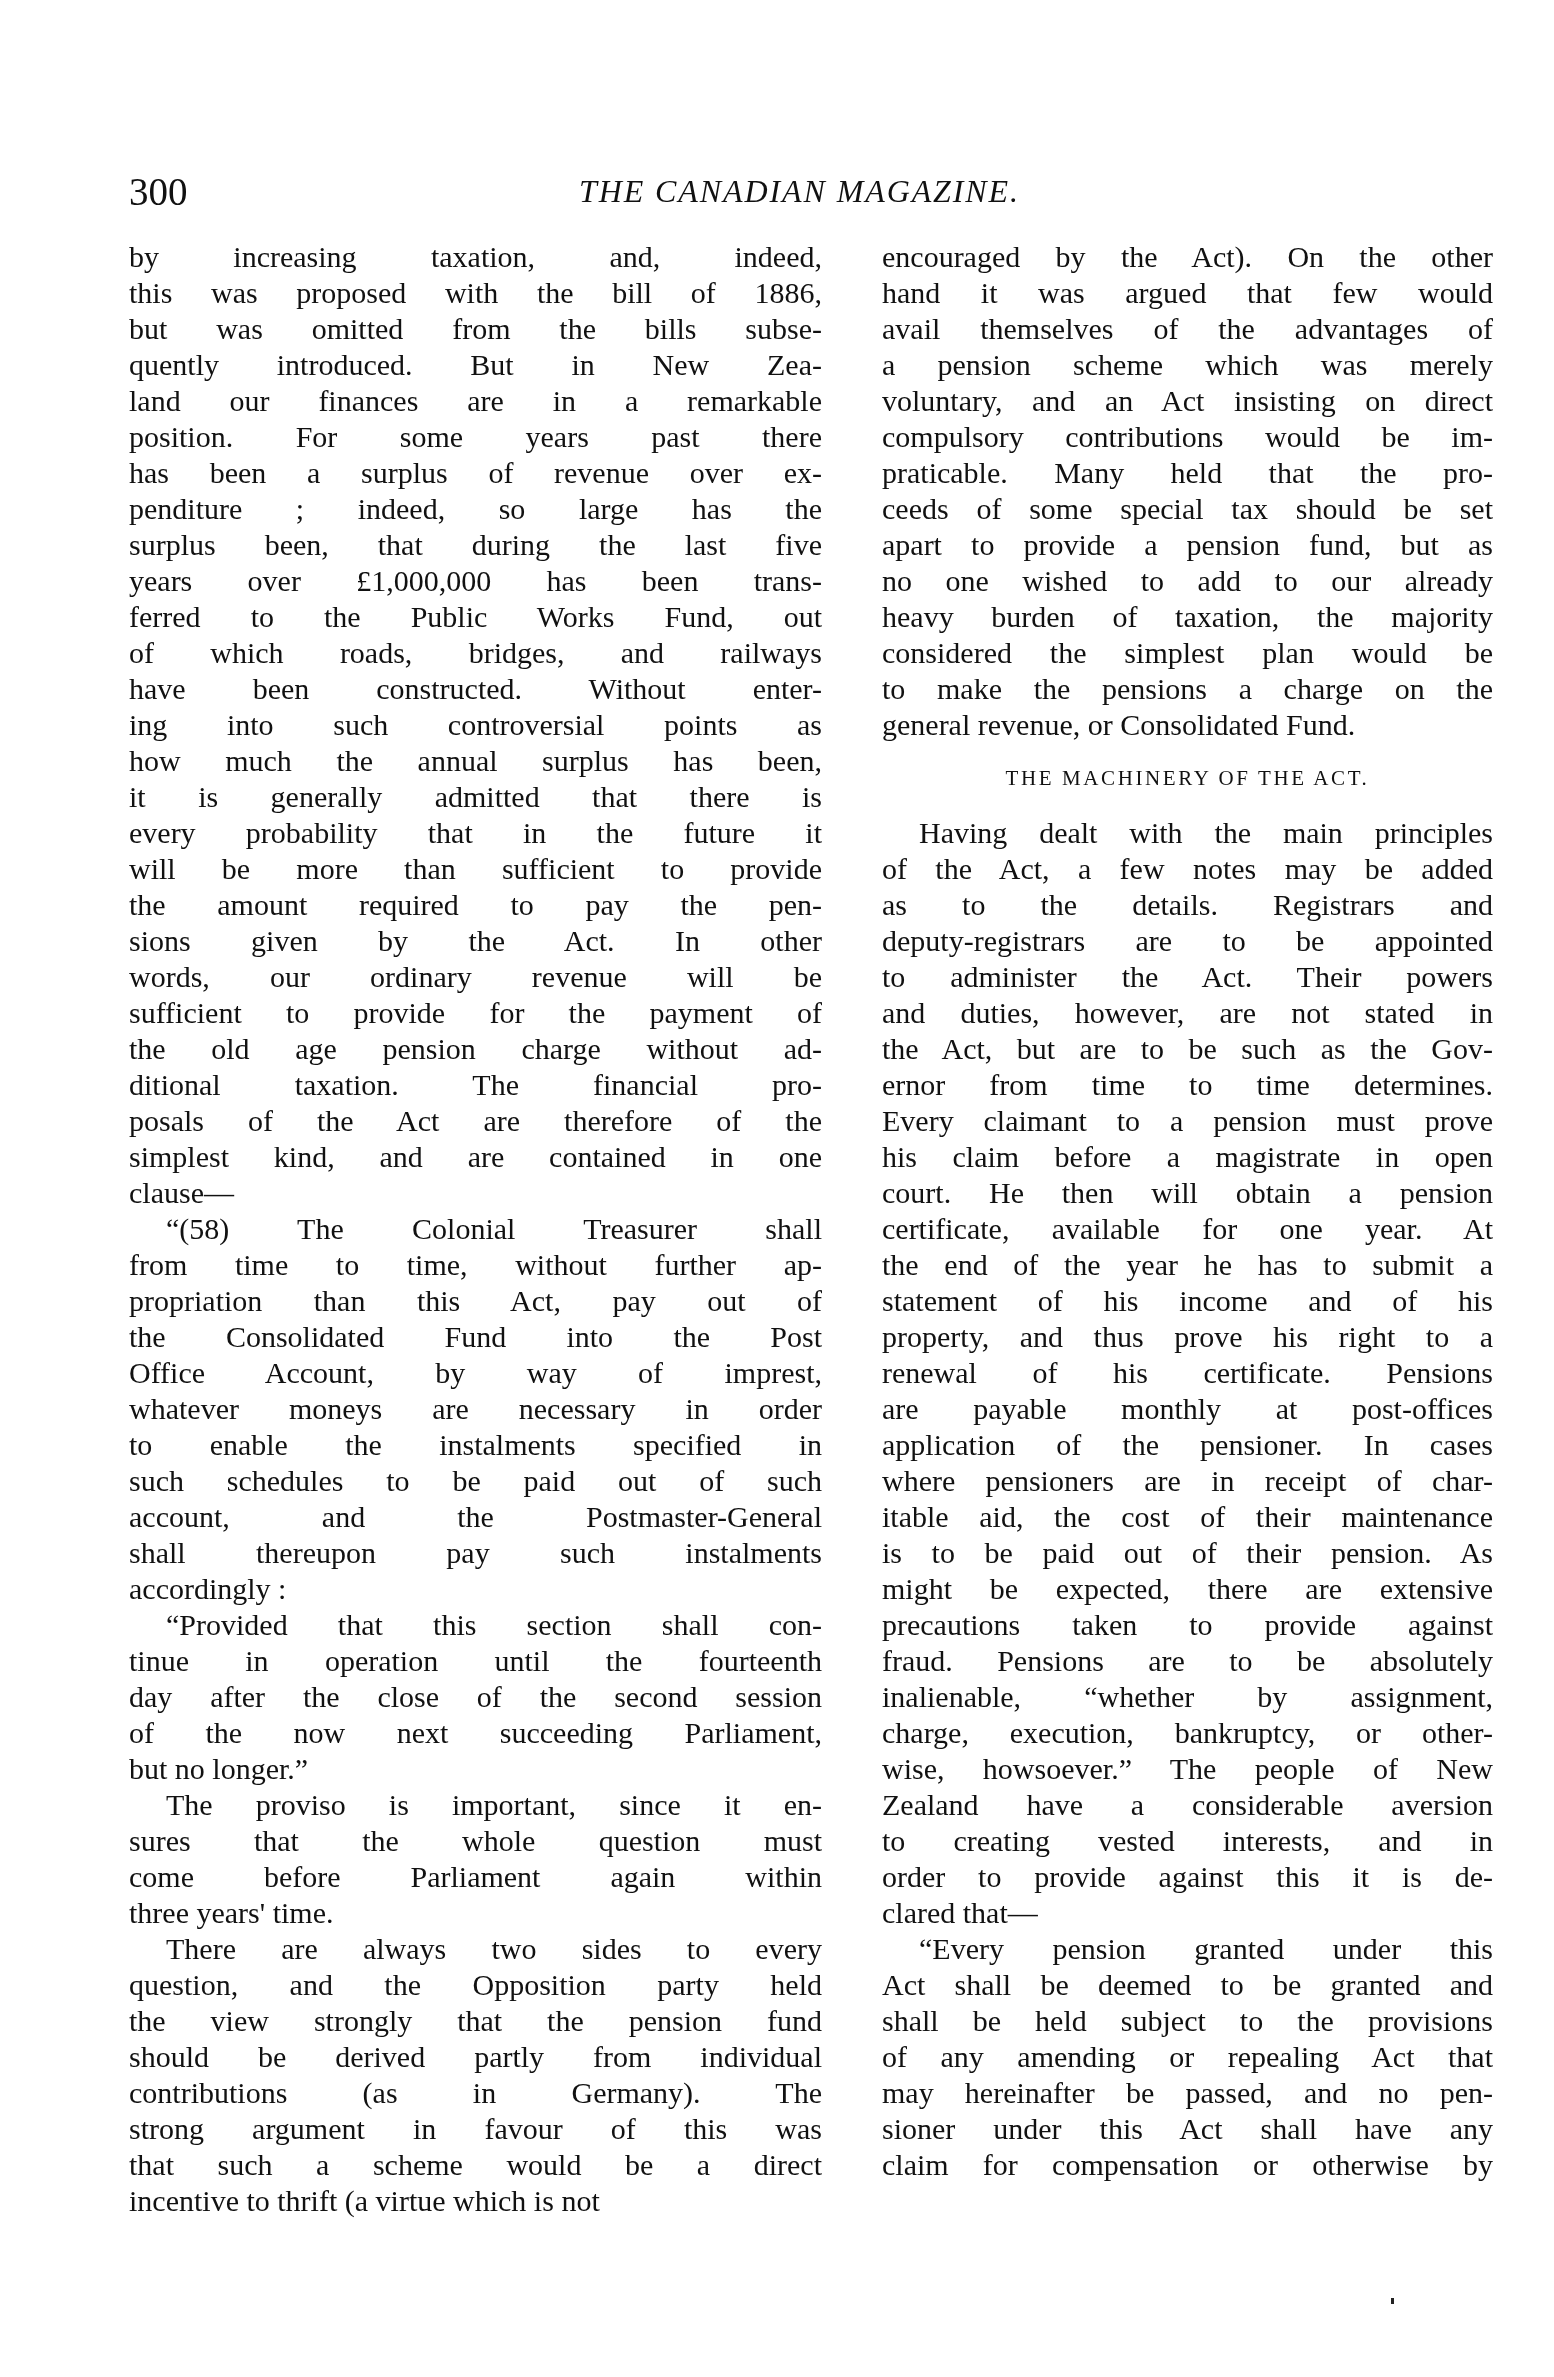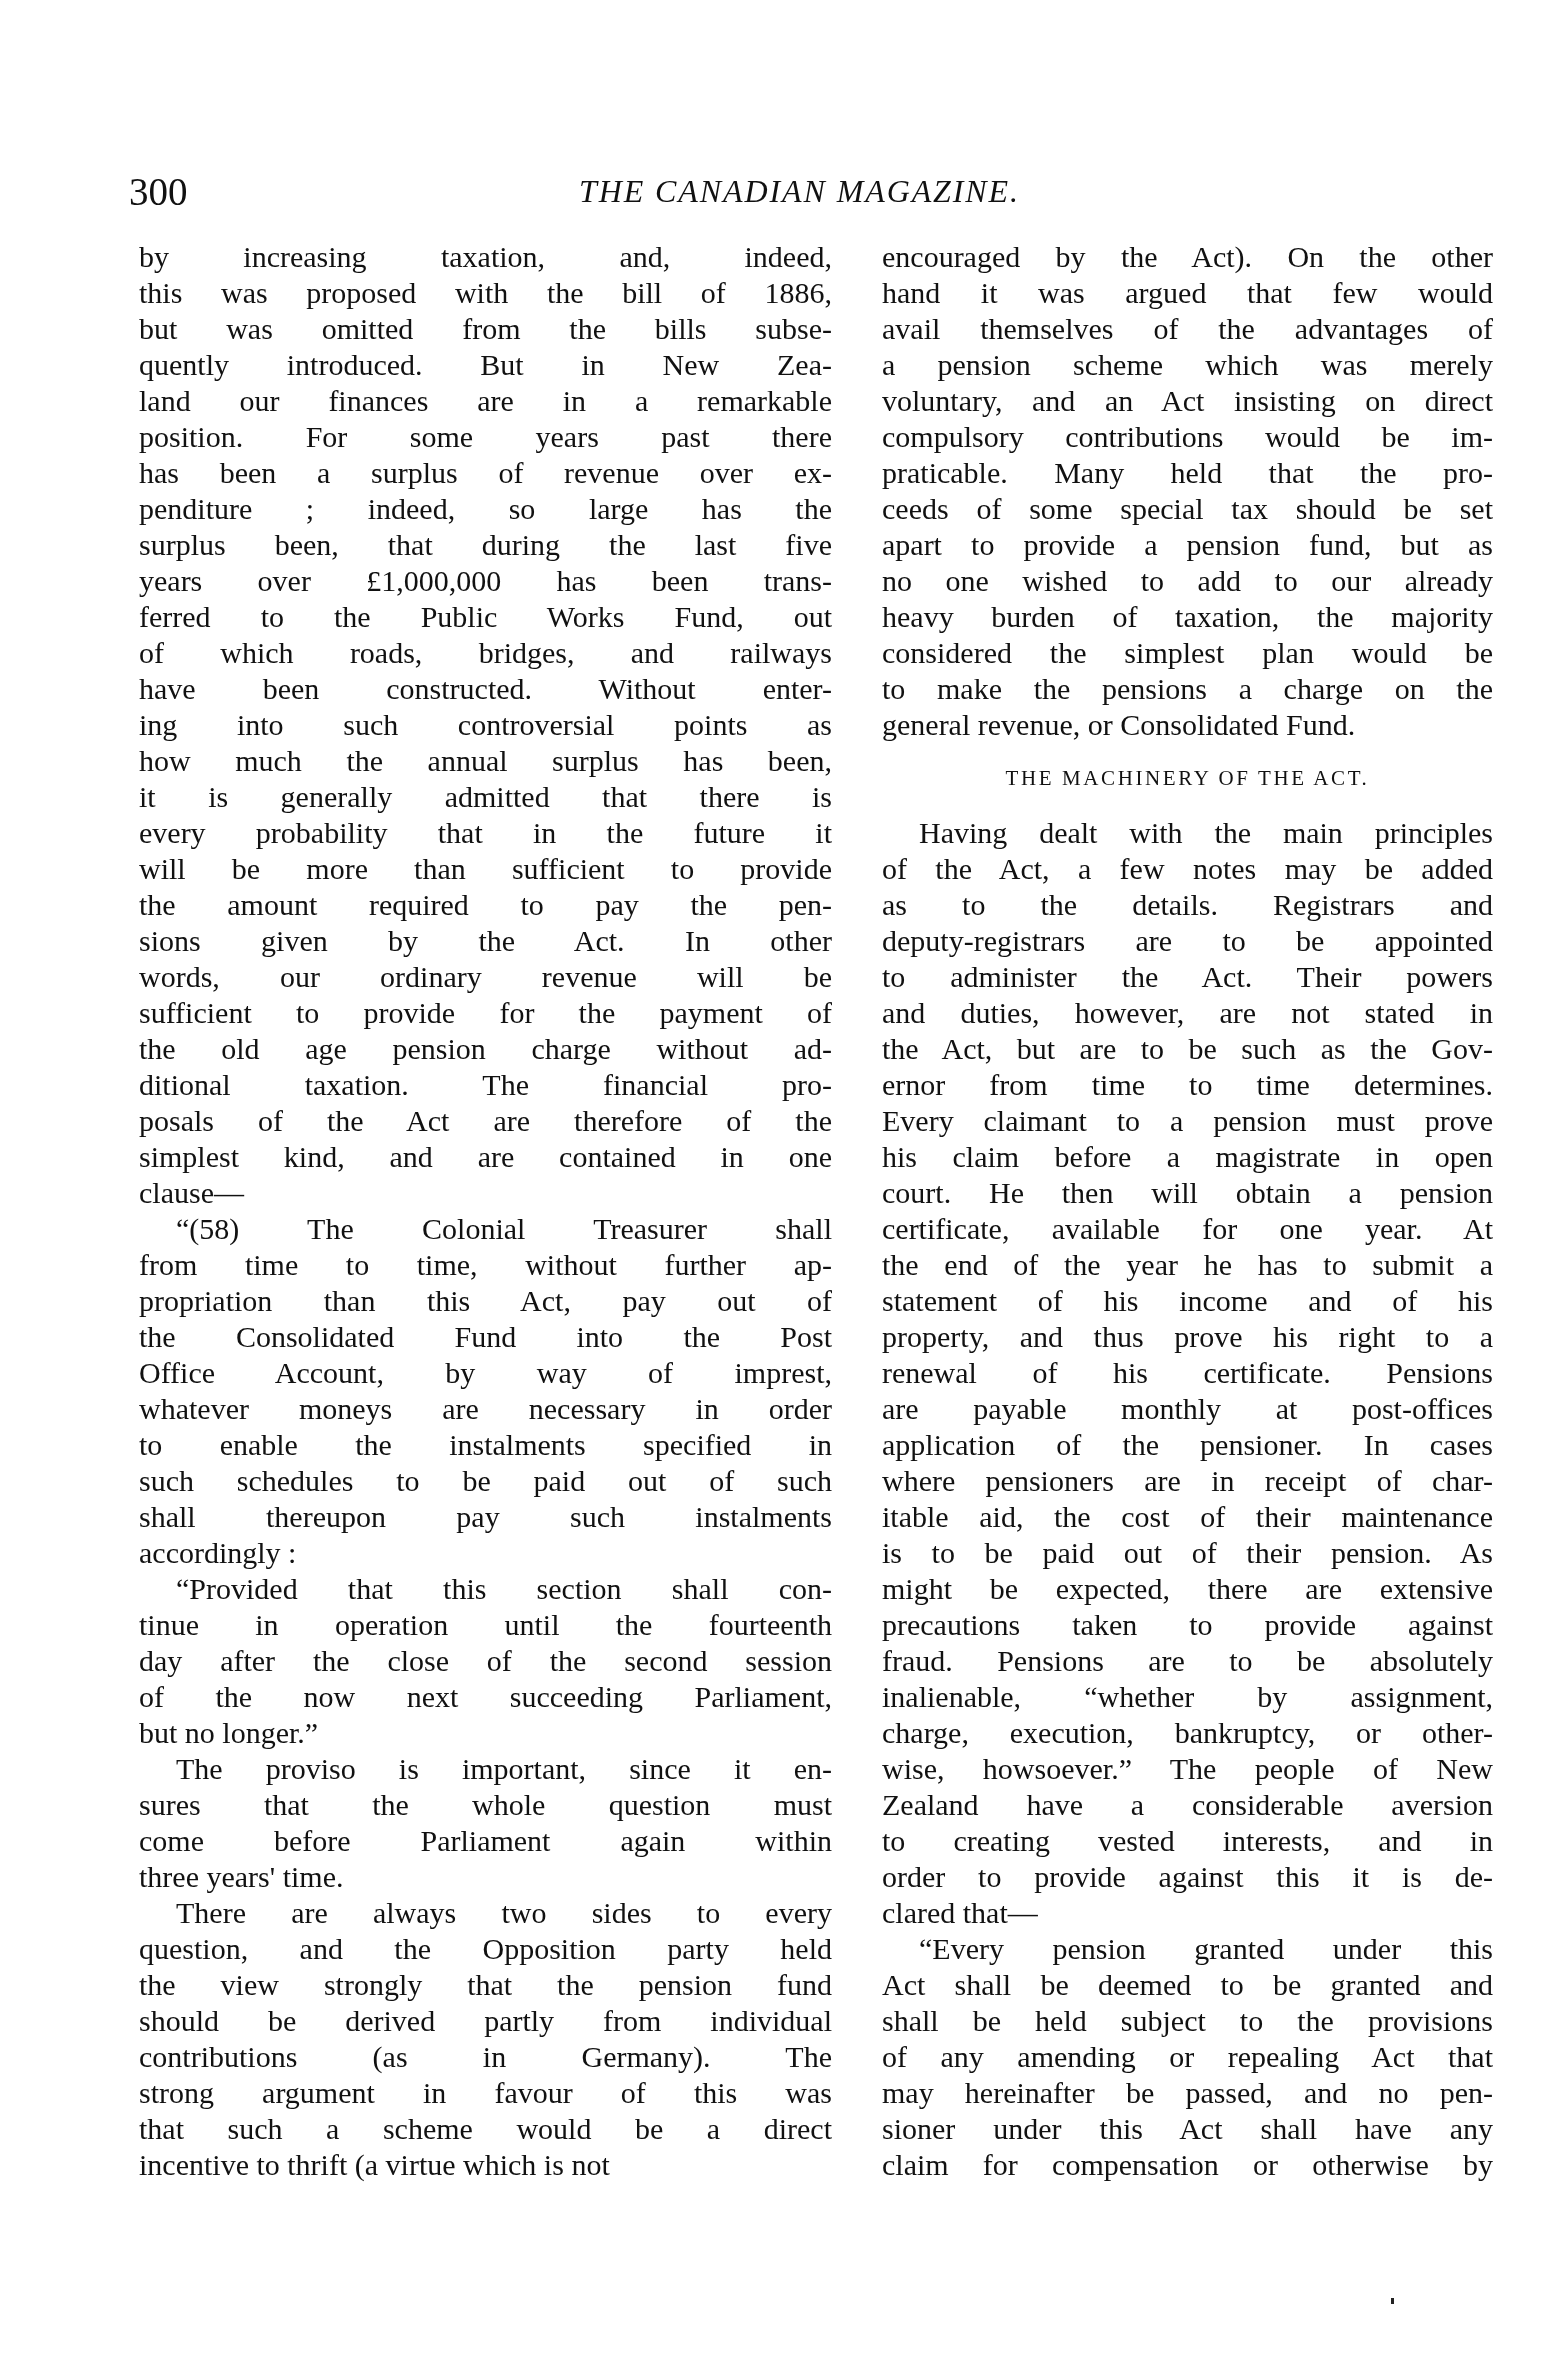--- a/index.html
+++ b/index.html
@@ -17,21 +17,21 @@
   }
   .running-title {
     position: absolute; left: 0; right: 0; top: 0; text-align: center;
     font-style: italic; font-size: 32px; line-height: 45px; letter-spacing: 1.9px;
   }
   .column {
     position: absolute; top: 239px;
     font-size: 30px; line-height: 36px;
     text-align: justify; hyphens: none;
   }
-  .col-left { left: 129px; width: 693px; margin-left: 10px; }
+  .col-left { left: 129px; width: 693px; }
   .col-right { left: 859px; width: 611px; margin-left: 23px; }
   .line { display: block; text-align: justify; text-align-last: justify; white-space: nowrap; height: 36px; }
   .line.last { text-align-last: left; }
   .line.indent { padding-left: 37px; }
   .section-heading {
     display: block; text-align: center; font-size: 21px; letter-spacing: 2.6px;
     height: 72px; line-height: 71px;
   }
   .speck { position: absolute; left: 1391px; top: 2298px; width: 2.6px; height: 6.4px; background: #222; }
 </style>
@@ -72,20 +72,21 @@
     <span class="line">simplest kind, and are contained in one</span>
     <span class="line last">clause—</span>
     <span class="line indent">“(58) The Colonial Treasurer shall</span>
     <span class="line">from time to time, without further ap-</span>
     <span class="line">propriation than this Act, pay out of</span>
     <span class="line">the Consolidated Fund into the Post</span>
     <span class="line">Office Account, by way of imprest,</span>
     <span class="line">whatever moneys are necessary in order</span>
     <span class="line">to enable the instalments specified in</span>
     <span class="line">such schedules to be paid out of such</span>
+    <span class="line">account, and the Postmaster-General</span>
     <span class="line">shall thereupon pay such instalments</span>
     <span class="line last">accordingly :</span>
     <span class="line indent">“Provided that this section shall con-</span>
     <span class="line">tinue in operation until the fourteenth</span>
     <span class="line">day after the close of the second session</span>
     <span class="line">of the now next succeeding Parliament,</span>
     <span class="line last">but no longer.”</span>
     <span class="line indent">The proviso is important, since it en-</span>
     <span class="line">sures that the whole question must</span>
     <span class="line">come before Parliament again within</span>

